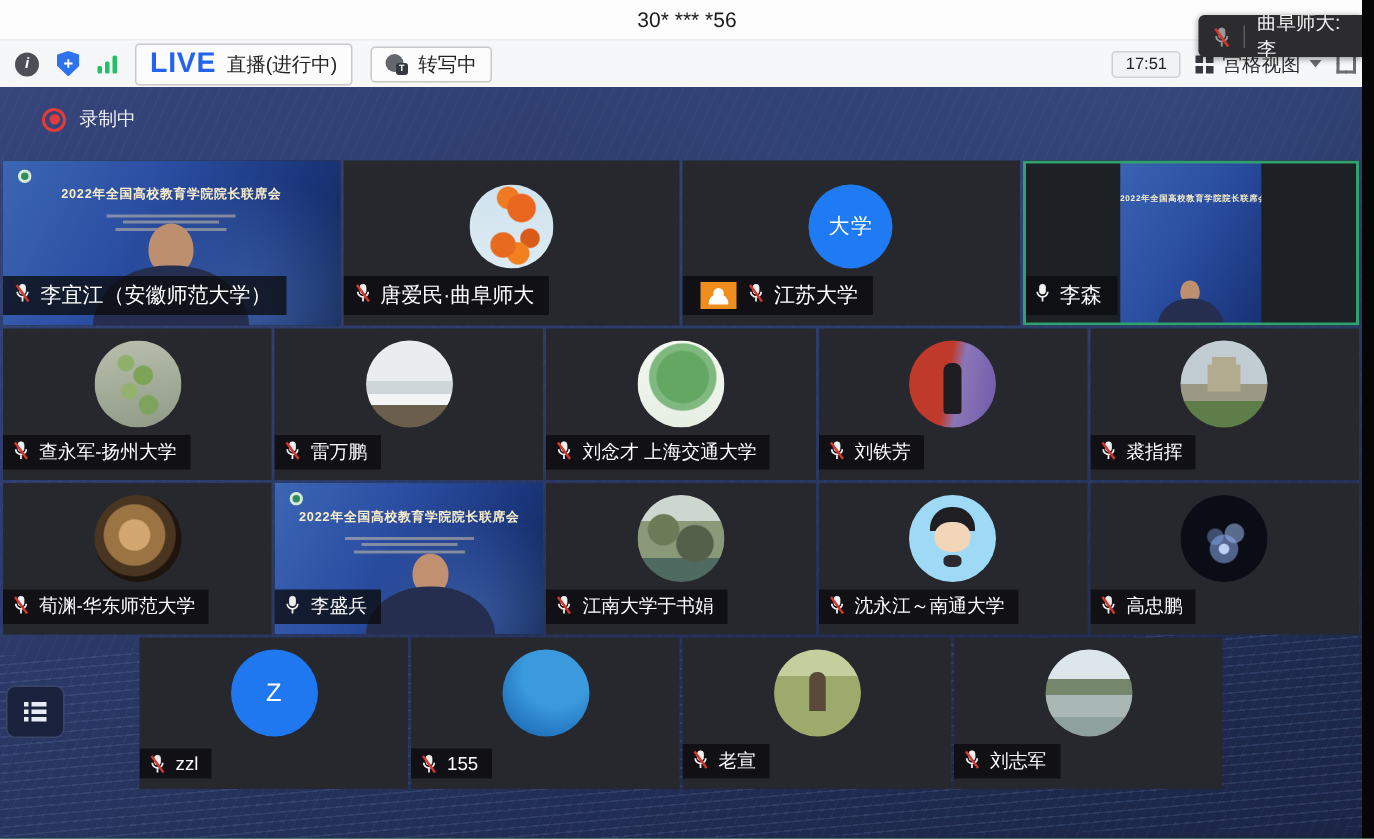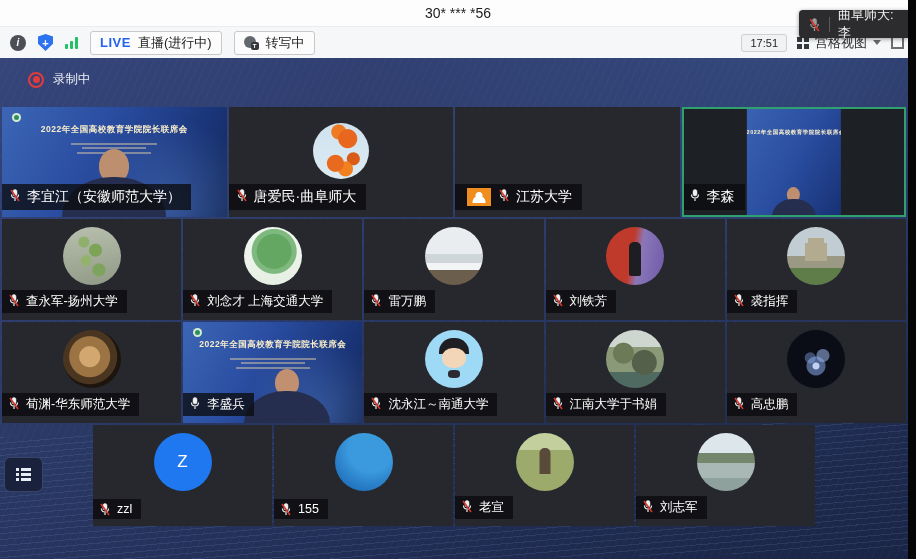--- a/index.html
+++ b/index.html
@@ -19,21 +19,21 @@
   .icon-shield{width:15px;height:17px;background:#2d72ef;
                clip-path:polygon(50% 0,100% 15%,100% 58%,50% 100%,0 58%,0 15%);
                color:#fff;font-size:11px;font-weight:bold;display:flex;align-items:center;justify-content:center;}
   .icon-signal{display:flex;align-items:flex-end;gap:2px;height:12px;}
   .icon-signal i{display:block;width:3px;background:#22c163;border-radius:1px;}
   .icon-signal i:nth-child(1){height:5px;}
   .icon-signal i:nth-child(2){height:8px;}
   .icon-signal i:nth-child(3){height:12px;}
   .pill{display:inline-flex;align-items:center;gap:7px;border:1px solid #c7c8ca;border-radius:3px;
         background:#fcfcfc;padding:2px 9px;cursor:default;}
-  .live-word{color:#2363f0;font-weight:800;letter-spacing:.5px;font-size:13px;}
+  .live-word{color:#2363f0;font-weight:800;letter-spacing:.5px;font-size:19px;}
   .icon-transcribe{position:relative;width:15px;height:14px;}
   .icon-transcribe .c{position:absolute;left:0;top:0;width:12px;height:12px;border-radius:50%;background:#63676e;}
   .icon-transcribe .b{position:absolute;right:0;bottom:0;width:8px;height:8px;border-radius:2px;background:#34383e;
                       color:#fff;font-size:6px;line-height:8px;text-align:center;font-weight:bold;}
   .timebox{border:1px solid #cfd0d2;background:#f1f2f3;border-radius:3px;padding:2px 8px;font-size:11px;color:#222;}
   .viewbtn{display:flex;align-items:center;gap:6px;color:#2c2c2c;}
   .icon-grid{display:grid;grid-template-columns:5px 5px;grid-template-rows:5px 5px;gap:2px;}
   .icon-grid i{background:#35393f;display:block;}
   .caret{width:0;height:0;border-left:4px solid transparent;border-right:4px solid transparent;
          border-top:5px solid #6a6a6a;}
@@ -308,20 +308,21 @@
               <svg viewBox="0 0 24 28" fill="#f0f0f0" stroke="#f0f0f0">
                   <use href="#mic-shape"></use>
                   <line x1="4" y1="4" x2="20" y2="26" stroke="#d8352c" stroke-width="3.2" class="slash"></line>
                 </svg>
               </span>
             <span>唐爱民·曲阜师大</span>
           </div>
         </div>
 
         <div class="tile">
+          <div class="avatar av-univ">大学</div>
           <div class="nameplate has-badge">
             <span class="guest-badge"></span>
             <span class="mic muted">
               <svg viewBox="0 0 24 28" fill="#f0f0f0" stroke="#f0f0f0">
                   <use href="#mic-shape"></use>
                   <line x1="4" y1="4" x2="20" y2="26" stroke="#d8352c" stroke-width="3.2" class="slash"></line>
                 </svg>
               </span>
             <span>江苏大学</span>
           </div>
@@ -355,41 +356,41 @@
             <span class="mic muted">
               <svg viewBox="0 0 24 28" fill="#f0f0f0" stroke="#f0f0f0">
                   <use href="#mic-shape"></use>
                   <line x1="4" y1="4" x2="20" y2="26" stroke="#d8352c" stroke-width="3.2" class="slash"></line>
                 </svg>
               </span>
             <span>查永军-扬州大学</span>
           </div>
         </div>
         <div class="tile">
+          <div class="avatar av-snow"></div>
+          <div class="nameplate">
+            <span class="mic muted">
+              <svg viewBox="0 0 24 28" fill="#f0f0f0" stroke="#f0f0f0">
+                  <use href="#mic-shape"></use>
+                  <line x1="4" y1="4" x2="20" y2="26" stroke="#d8352c" stroke-width="3.2" class="slash"></line>
+                </svg>
+              </span>
+            <span>雷万鹏</span>
+          </div>
+        </div>
+        <div class="tile">
           <div class="avatar av-map"></div>
           <div class="nameplate">
             <span class="mic muted">
               <svg viewBox="0 0 24 28" fill="#f0f0f0" stroke="#f0f0f0">
                   <use href="#mic-shape"></use>
                   <line x1="4" y1="4" x2="20" y2="26" stroke="#d8352c" stroke-width="3.2" class="slash"></line>
                 </svg>
               </span>
             <span>刘念才 上海交通大学</span>
-          </div>
-        </div>
-        <div class="tile">
-          <div class="avatar av-snow"></div>
-          <div class="nameplate">
-            <span class="mic muted">
-              <svg viewBox="0 0 24 28" fill="#f0f0f0" stroke="#f0f0f0">
-                  <use href="#mic-shape"></use>
-                  <line x1="4" y1="4" x2="20" y2="26" stroke="#d8352c" stroke-width="3.2" class="slash"></line>
-                </svg>
-              </span>
-            <span>雷万鹏</span>
           </div>
         </div>
         <div class="tile">
           <div class="avatar av-stage"></div>
           <div class="nameplate">
             <span class="mic muted">
               <svg viewBox="0 0 24 28" fill="#f0f0f0" stroke="#f0f0f0">
                   <use href="#mic-shape"></use>
                   <line x1="4" y1="4" x2="20" y2="26" stroke="#d8352c" stroke-width="3.2" class="slash"></line>
                 </svg>
@@ -444,41 +445,41 @@
               <svg viewBox="0 0 24 28" fill="#f0f0f0" stroke="#f0f0f0">
                   <use href="#mic-shape"></use>
                   <line x1="4" y1="4" x2="20" y2="26" stroke="#d8352c" stroke-width="3.2" class="slash"></line>
                 </svg>
               </span>
             <span>李盛兵</span>
           </div>
         </div>
 
         <div class="tile">
+          <div class="avatar av-garden"></div>
+          <div class="nameplate">
+            <span class="mic muted">
+              <svg viewBox="0 0 24 28" fill="#f0f0f0" stroke="#f0f0f0">
+                  <use href="#mic-shape"></use>
+                  <line x1="4" y1="4" x2="20" y2="26" stroke="#d8352c" stroke-width="3.2" class="slash"></line>
+                </svg>
+              </span>
+            <span>江南大学于书娟</span>
+          </div>
+        </div>
+        <div class="tile">
           <div class="avatar av-cartoon"></div>
           <div class="nameplate">
             <span class="mic muted">
               <svg viewBox="0 0 24 28" fill="#f0f0f0" stroke="#f0f0f0">
                   <use href="#mic-shape"></use>
                   <line x1="4" y1="4" x2="20" y2="26" stroke="#d8352c" stroke-width="3.2" class="slash"></line>
                 </svg>
               </span>
             <span>沈永江～南通大学</span>
-          </div>
-        </div>
-        <div class="tile">
-          <div class="avatar av-garden"></div>
-          <div class="nameplate">
-            <span class="mic muted">
-              <svg viewBox="0 0 24 28" fill="#f0f0f0" stroke="#f0f0f0">
-                  <use href="#mic-shape"></use>
-                  <line x1="4" y1="4" x2="20" y2="26" stroke="#d8352c" stroke-width="3.2" class="slash"></line>
-                </svg>
-              </span>
-            <span>江南大学于书娟</span>
           </div>
         </div>
         <div class="tile">
           <div class="avatar av-fireworks"></div>
           <div class="nameplate">
             <span class="mic muted">
               <svg viewBox="0 0 24 28" fill="#f0f0f0" stroke="#f0f0f0">
                   <use href="#mic-shape"></use>
                   <line x1="4" y1="4" x2="20" y2="26" stroke="#d8352c" stroke-width="3.2" class="slash"></line>
                 </svg>

